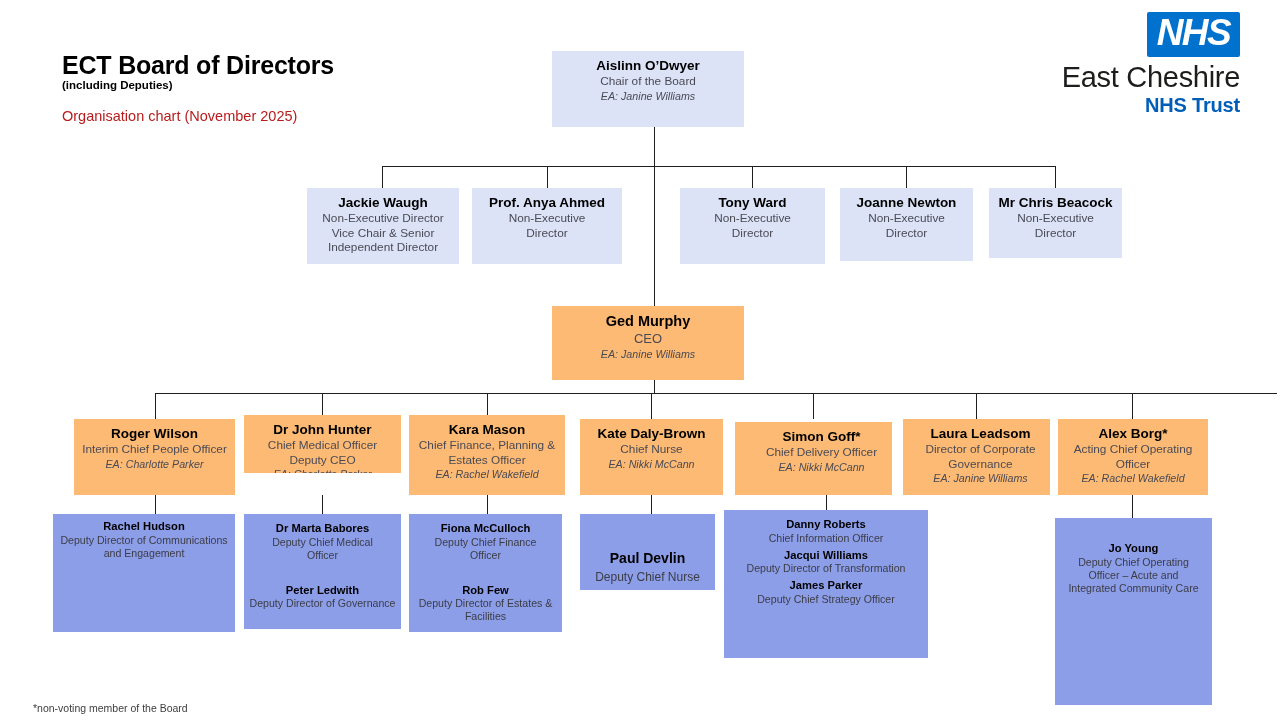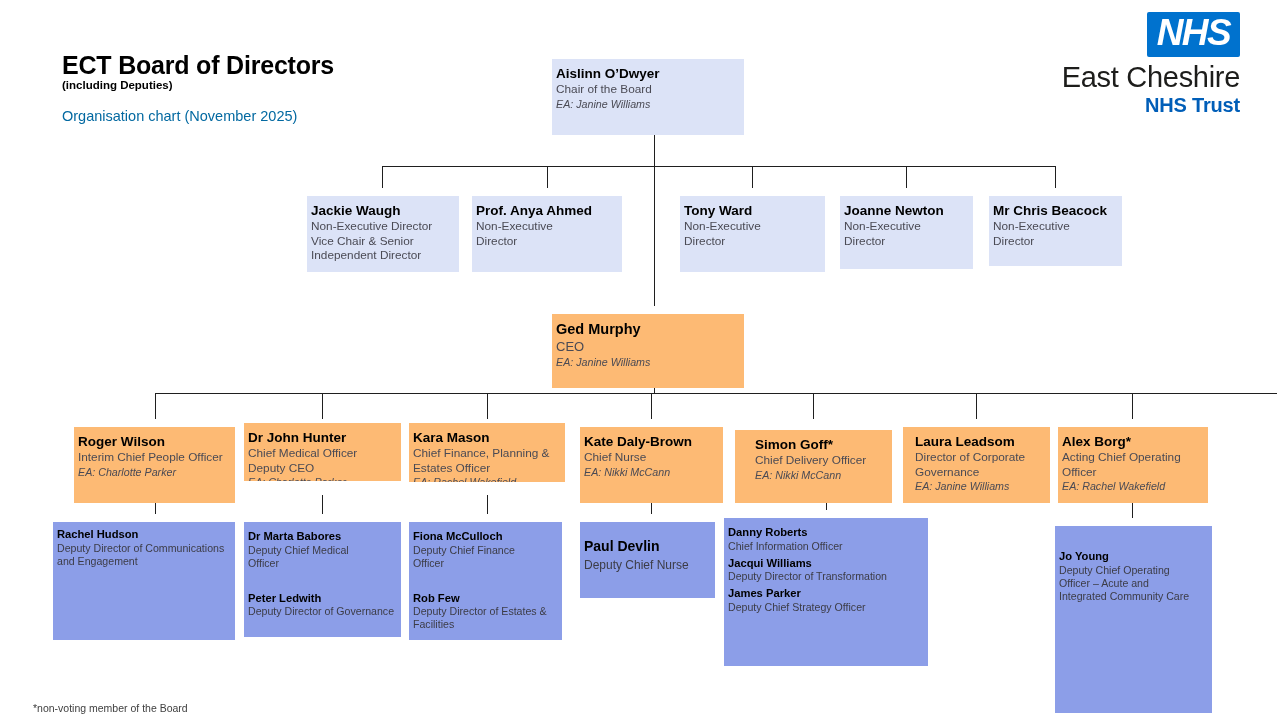--- a/index.html
+++ b/index.html
@@ -35,21 +35,21 @@
     font-weight: bold;
     color: #000000;
     margin-top: 1px;
     white-space: nowrap;
   }
   .org-line {
     position: absolute;
     left: 62px;
     top: 108px;
     font-size: 14.5px;
-    color: #0369a1;
+    color: #b91c1c;
     white-space: nowrap;
   }
 
   
   .nhs-logo { position: absolute; right: 40px; top: 12px; text-align: right; }
   .nhs-box {
     display: inline-block;
     background: #0072CE;
     padding: 2px 10px 4px 10px;
     border-radius: 2px;
@@ -77,24 +77,24 @@
     font-weight: bold;
     line-height: 1.1;
     margin-top: 1px;
     letter-spacing: -0.2px;
   }
 
   
   .node {
     position: absolute;
     box-sizing: border-box;
+    text-align: center;
     padding: 7px 4px 7px 4px;
     line-height: 1.22;
     overflow: hidden;
-    margin-top: 8px;
   }
   .node.level-light { background: #DCE3F7; }
   .node.level-mid   { background: #fdba74; }
   .node.level-deep  { background: #8C9EE8; }
 
   .node .n-name {
     font-weight: bold;
     font-size: 13.5px;
     color: #000000;
     display: block;
@@ -220,21 +220,21 @@
     <span class="n-name">Roger Wilson</span>
     <span class="n-role" style="white-space:pre-line;">Interim Chief People Officer</span>
     <span class="n-ea">EA: Charlotte Parker</span>
   </div>
   <div class="node level-mid" style="left:244px; top:415px; width:157px; height:58px;">
     <span class="n-name">Dr John Hunter</span>
     <span class="n-role" style="white-space:pre-line;">Chief Medical Officer
 Deputy CEO</span>
     <span class="n-ea">EA: Charlotte Parker</span>
   </div>
-  <div class="node level-mid" style="left:409px; top:415px; width:156px; height:59px;">
+  <div class="node level-mid" style="left:409px; top:415px; width:156px; height:80px;">
     <span class="n-name">Kara Mason</span>
     <span class="n-role" style="white-space:pre-line;">Chief Finance, Planning &amp;
 Estates Officer</span>
     <span class="n-ea">EA: Rachel Wakefield</span>
   </div>
   <div class="node level-mid" style="left:580px; top:419px; width:143px; height:76px;">
     <span class="n-name">Kate Daly-Brown</span>
     <span class="n-role" style="white-space:pre-line;">Chief Nurse</span>
     <span class="n-ea">EA: Nikki McCann</span>
   </div>
@@ -282,21 +282,21 @@
       <span class="n-role" style="white-space:pre-line;">Deputy Chief Finance
 Officer</span>
     </div>
     <div class="group" style="margin-top:22px;">
       <span class="n-name">Rob Few</span>
       <span class="n-role" style="white-space:pre-line;">Deputy Director of Estates &amp;
 Facilities</span>
     </div>
   </div>
 
-  <div class="node level-deep deputy" style="left:580px; top:514px; width:135px; height:76px; padding-top:16px;">
+  <div class="node level-deep deputy" style="left:580px; top:514px; width:135px; height:76px; padding-top:36px;">
     <div class="group">
       <span class="n-name" style="font-size:14px;">Paul Devlin</span>
       <span class="n-role" style="white-space:pre-line; font-size:12px; margin-top:3px;">Deputy Chief Nurse</span>
     </div>
   </div>
 
   <div class="node level-deep deputy" style="left:724px; top:510px; width:204px; height:148px; padding-top:8px;">
     <div class="group">
       <span class="n-name">Danny Roberts</span>
       <span class="n-role" style="white-space:pre-line;">Chief Information Officer</span>

